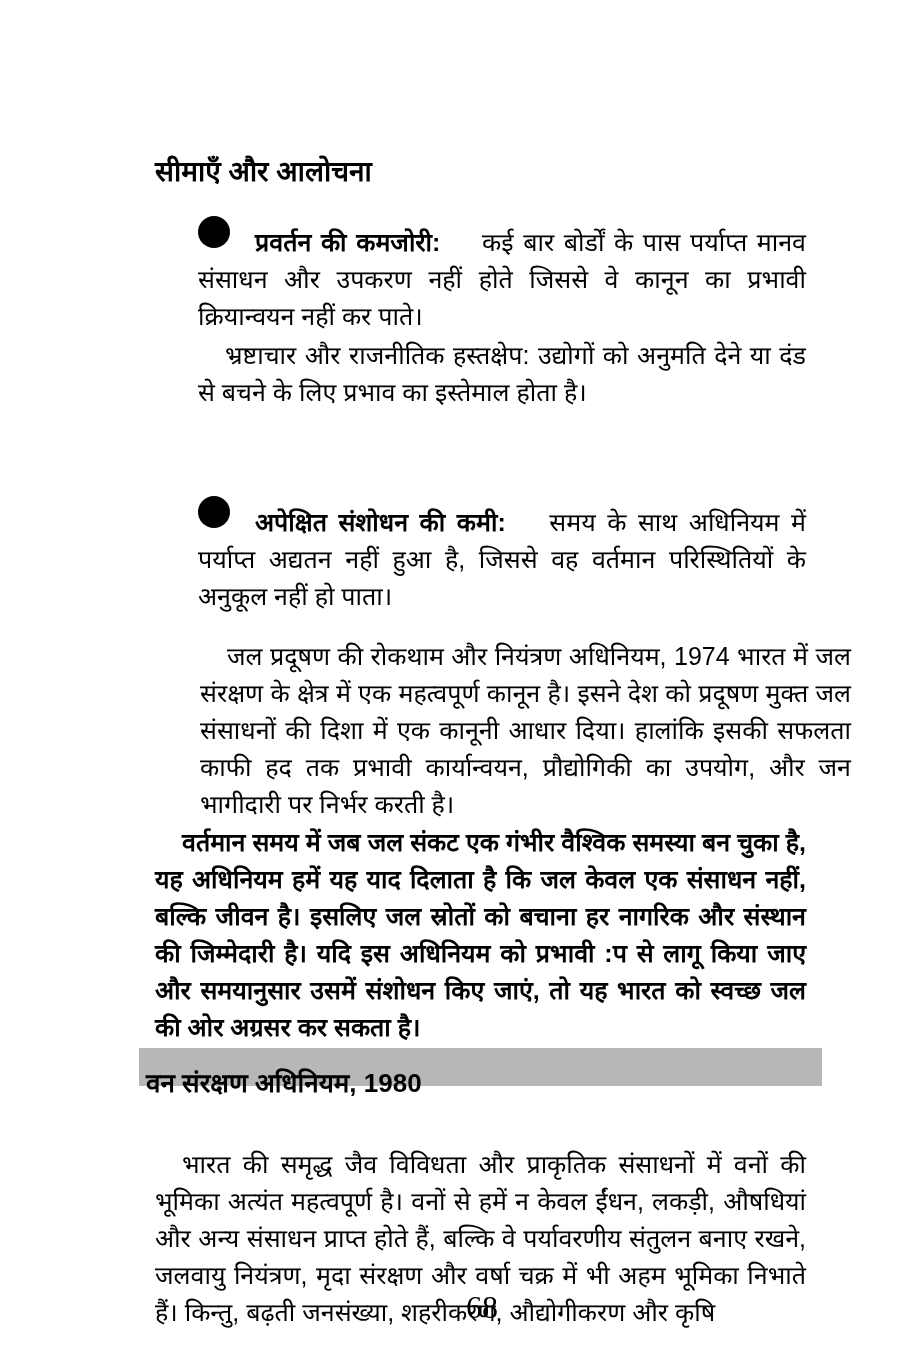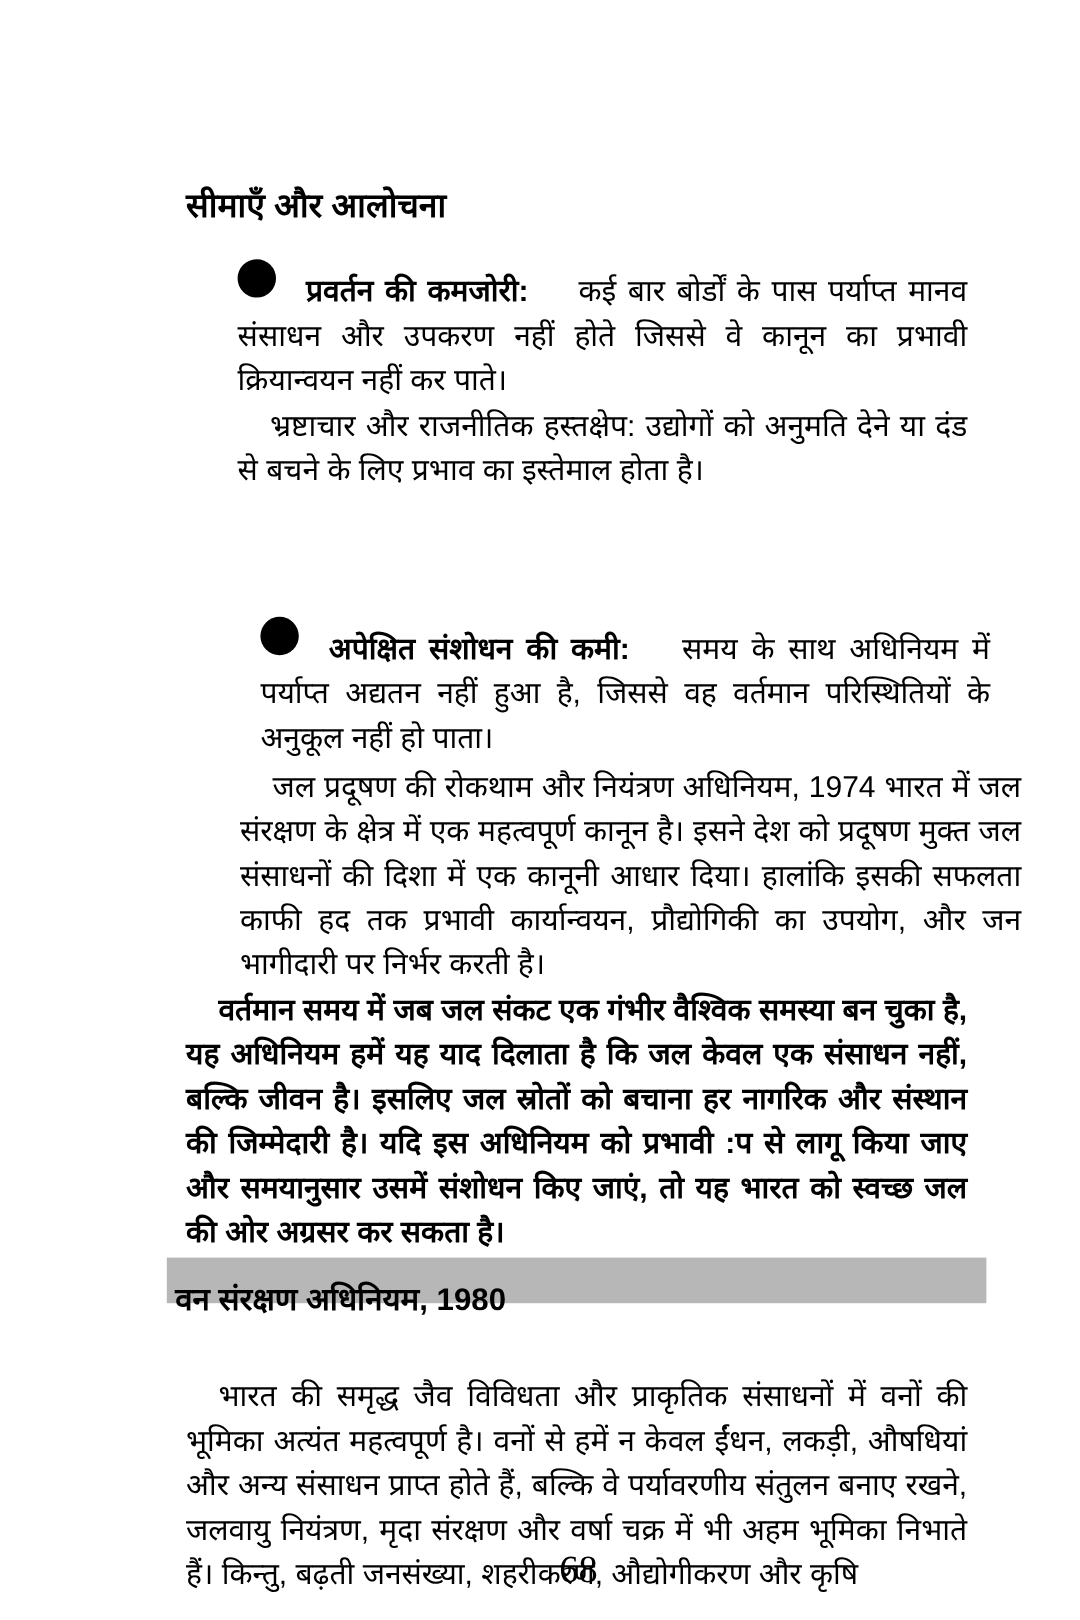--- a/index.html
+++ b/index.html
@@ -61,21 +61,21 @@
     width: 900px;
     text-align: center;
     font-family: "Liberation Serif", "DejaVu Serif", serif;
     font-size: 32px;
     line-height: 34px;
   }
   
   #bullet-1 { top: 168px; }
   #sub-note { top: 289px; }
   #bullet-2 { top: 381px; }
-  #bullet-3 { top: 466px; margin-left: 19px; }
+  #bullet-3 { top: 448px; }
   #para-1   { top: 590px; margin-left: 45px; }
   #para-2   { top: 776px; font-weight: bold; }
   #para-3   { top: 1098px; }
 </style>
 </head>
 <body>
 
 <div class="page">
 
   <h1 class="section-heading">सीमाएँ और आलोचना</h1>

